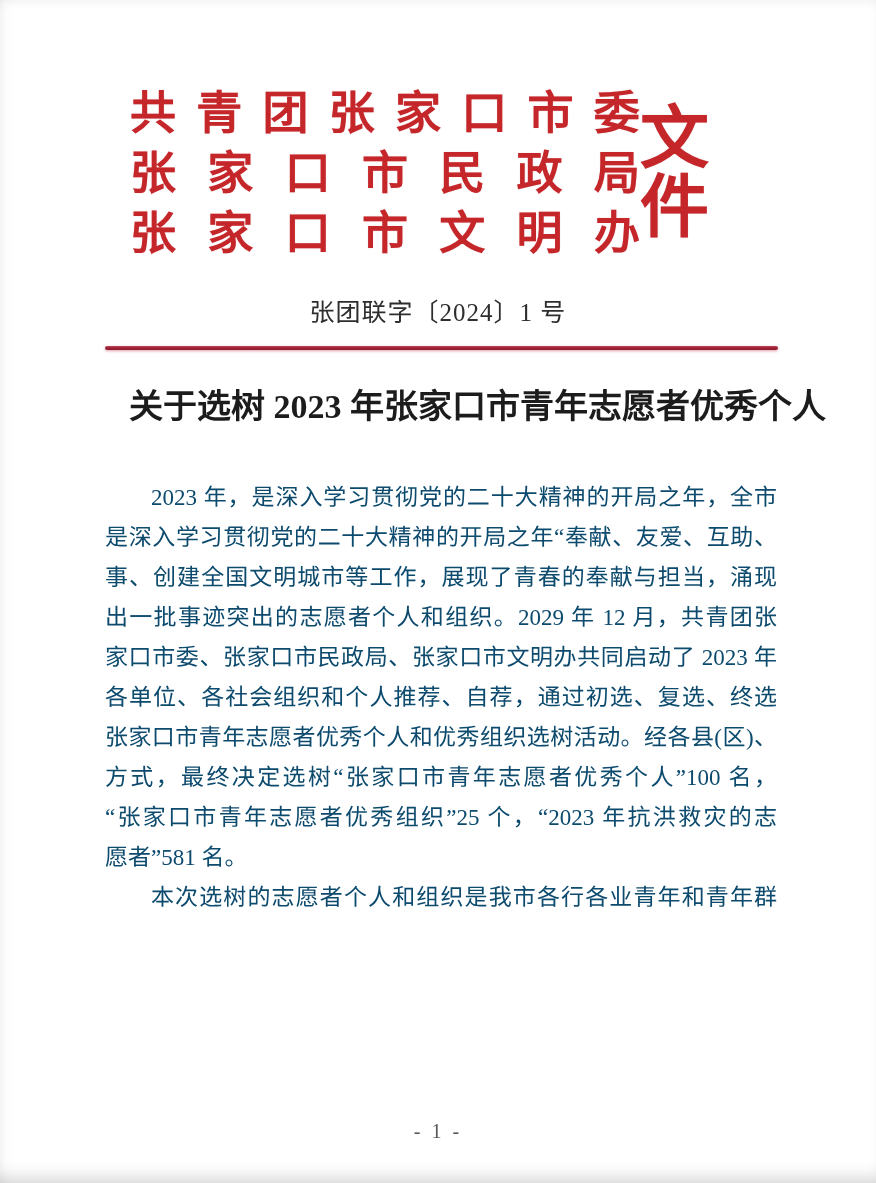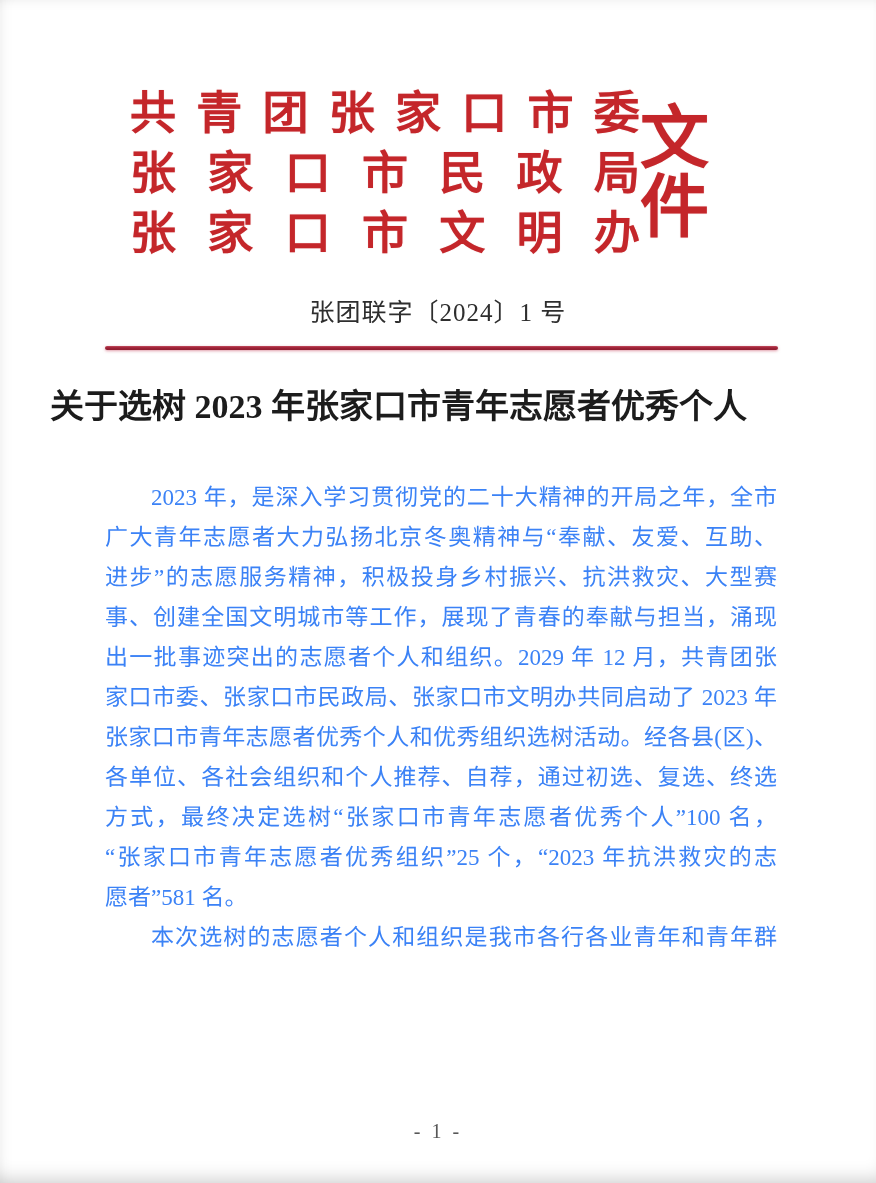--- a/index.html
+++ b/index.html
@@ -39,28 +39,28 @@
   }
   
   .red-rule{
     height:4px;margin:18px 98px 0 105px;
     background:linear-gradient(180deg,#c14b5e 0%,#9e2136 45%,#8e1d30 100%);
     border-radius:2px;
     box-shadow:0 1px 3px rgba(196,60,85,.5);
   }
   
   .doc-title{
-    margin:34px 50px 0;text-align:left;
+    margin:34px 50px 0;text-align:right;
     font-size:34px;line-height:46px;font-weight:700;color:#1c1c1c;
   }
   .doc-title span{display:block;}
   
   .doc-body{
     margin:48px 99px 0 105px;
-    font-size:23px;line-height:40px;color:#3b82f6;
+    font-size:23px;line-height:40px;color:#0c4a6e;
   }
   .bl{margin:0;min-height:40px;}
   .j{text-align:justify;text-align-last:justify;}
   .indent{text-indent:2em;}
   
   .page-number{
     position:absolute;left:0;right:0;bottom:40px;
     text-align:center;font-size:20px;color:#575757;letter-spacing:3px;
   }
 </style>
@@ -106,27 +106,26 @@
   <div class="doc-number">张团联字〔2024〕1 号</div>
 
   <div class="red-rule"></div>
 
   <h1 class="doc-title">
     <span>关于选树 2023 年张家口市青年志愿者优秀个人</span>
   </h1>
 
   <main class="doc-body">
     <p class="bl j indent">2023 年，是深入学习贯彻党的二十大精神的开局之年，全市</p>
-    <p class="bl j">广大青年志愿者大力弘扬北京冬奥精神与“奉献、友爱、互助、</p>
-    <p class="bl j">进步”的志愿服务精神，积极投身乡村振兴、抗洪救灾、大型赛</p>
+    <p class="bl j">是深入学习贯彻党的二十大精神的开局之年“奉献、友爱、互助、</p>
     <p class="bl j">事、创建全国文明城市等工作，展现了青春的奉献与担当，涌现</p>
     <p class="bl j">出一批事迹突出的志愿者个人和组织。2029 年 12 月，共青团张</p>
     <p class="bl j">家口市委、张家口市民政局、张家口市文明办共同启动了 2023 年</p>
+    <p class="bl j">各单位、各社会组织和个人推荐、自荐，通过初选、复选、终选</p>
     <p class="bl j">张家口市青年志愿者优秀个人和优秀组织选树活动。经各县(区)、</p>
-    <p class="bl j">各单位、各社会组织和个人推荐、自荐，通过初选、复选、终选</p>
     <p class="bl j">方式，最终决定选树“张家口市青年志愿者优秀个人”100 名，</p>
     <p class="bl j">“张家口市青年志愿者优秀组织”25 个，“2023 年抗洪救灾的志</p>
     <p class="bl">愿者”581 名。</p>
     <p class="bl j indent">本次选树的志愿者个人和组织是我市各行各业青年和青年群</p>
   </main>
 
   <footer class="page-number">- 1 -</footer>
 
 </div>
 

